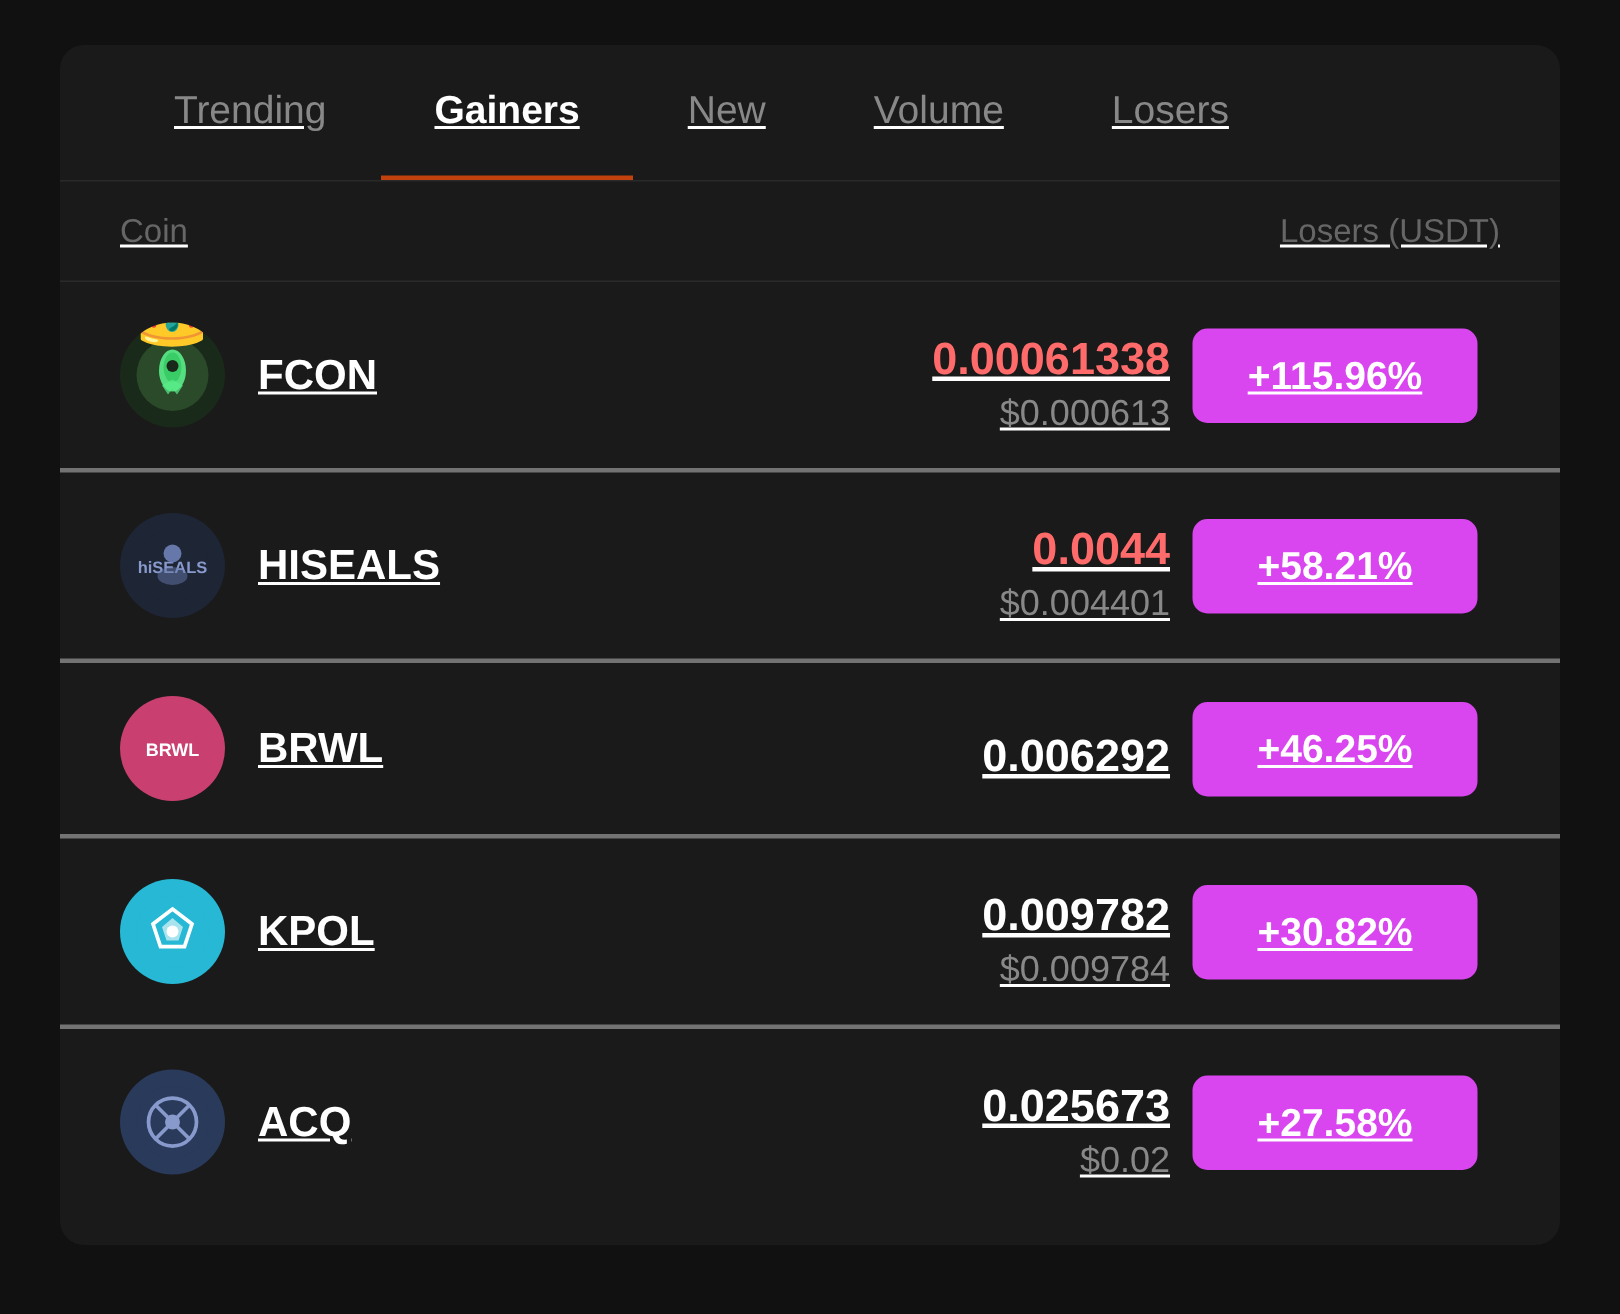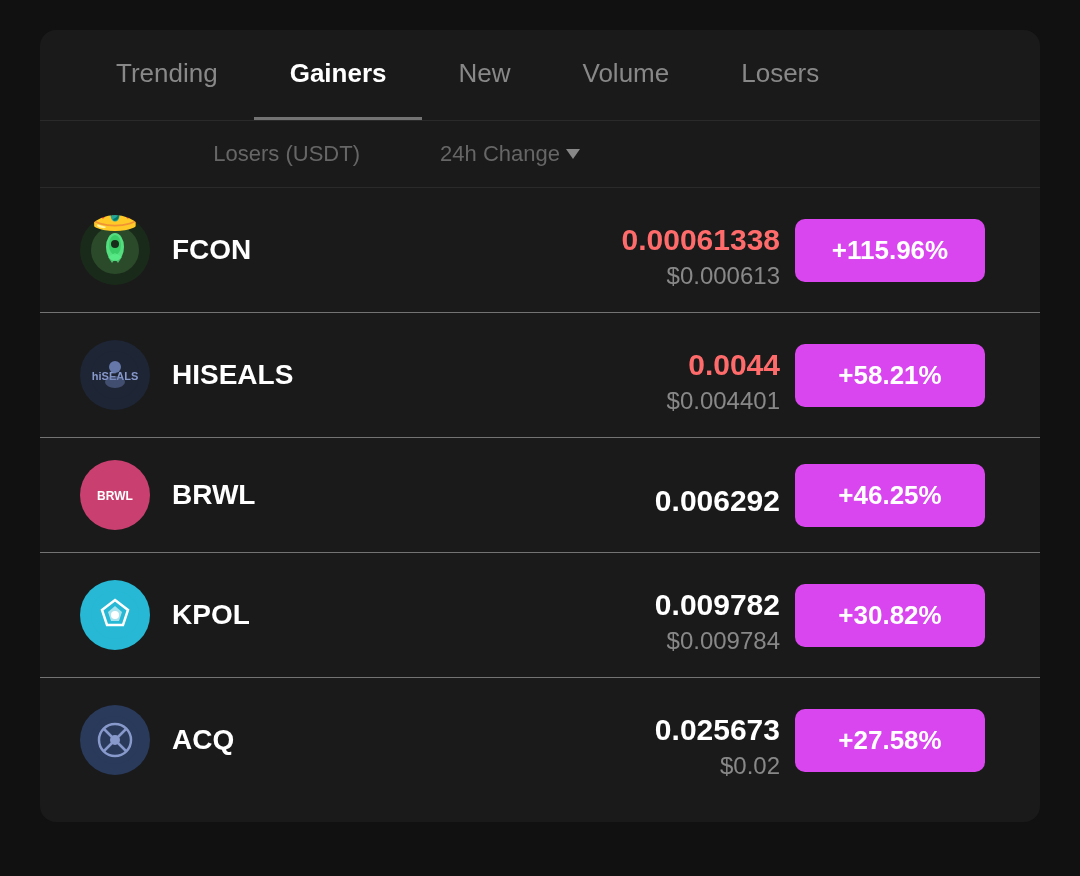--- a/index.html
+++ b/index.html
@@ -12,20 +12,21 @@
       min-height: 876px;
     }
 
     .container {
       background: #1a1a1a;
       border-radius: 16px;
       margin: 30px auto;
       width: 1000px;
       overflow: hidden;
       padding-bottom: 20px;
+      text-decoration: underline;
     }
 
     
     .tab-bar {
       display: flex;
       align-items: center;
       padding: 0 40px;
       border-bottom: 1px solid #2a2a2a;
       gap: 0;
     }
@@ -35,21 +36,21 @@
       font-size: 26px;
       color: #888;
       cursor: pointer;
       border-bottom: 3px solid transparent;
       white-space: nowrap;
     }
 
     .tab.active {
       color: #fff;
       font-weight: 700;
-      border-bottom: 3px solid #737373;
+      border-bottom: 3px solid #c2410c;
     }
 
     
     .table-header {
       display: flex;
       align-items: center;
       padding: 20px 40px;
       color: #666;
       font-size: 22px;
       border-bottom: 1px solid #2a2a2a;
@@ -73,21 +74,21 @@
       border-right: 7px solid transparent;
       border-top: 10px solid #888;
       display: inline-block;
     }
 
     
     .coin-row {
       display: flex;
       align-items: center;
       padding: 22px 40px;
-      border-bottom: 1px solid #737373;
+      border-bottom: 3px solid #737373;
     }
 
     .coin-row:last-child {
       border-bottom: none;
     }
 
     .coin-info {
       flex: 1;
       display: flex;
       align-items: center;
@@ -184,25 +185,22 @@
 
   <div class="tab-bar">
     <div class="tab">Trending</div>
     <div class="tab active">Gainers</div>
     <div class="tab">New</div>
     <div class="tab">Volume</div>
     <div class="tab">Losers</div>
   </div>
 
   <div class="table-header">
+    <div class="col-coin">Coin</div>
     <div class="col-price">Losers (USDT)</div>
-    <div class="col-change">
-      <span>24h Change</span>
-      <span class="sort-arrow"></span>
-    </div>
   </div>
 
   <div class="coin-row">
     <div class="coin-info">
       <div class="coin-logo logo-fcon">
         <span class="crown-emoji">👑</span>
 
         <svg viewBox="0 0 50 50" fill="none" xmlns="http://www.w3.org/2000/svg">
           <circle cx="25" cy="25" r="24" fill="#2a4a2a"></circle>
           <ellipse cx="25" cy="22" rx="9" ry="14" fill="#5aee8a" opacity="0.9"></ellipse>

